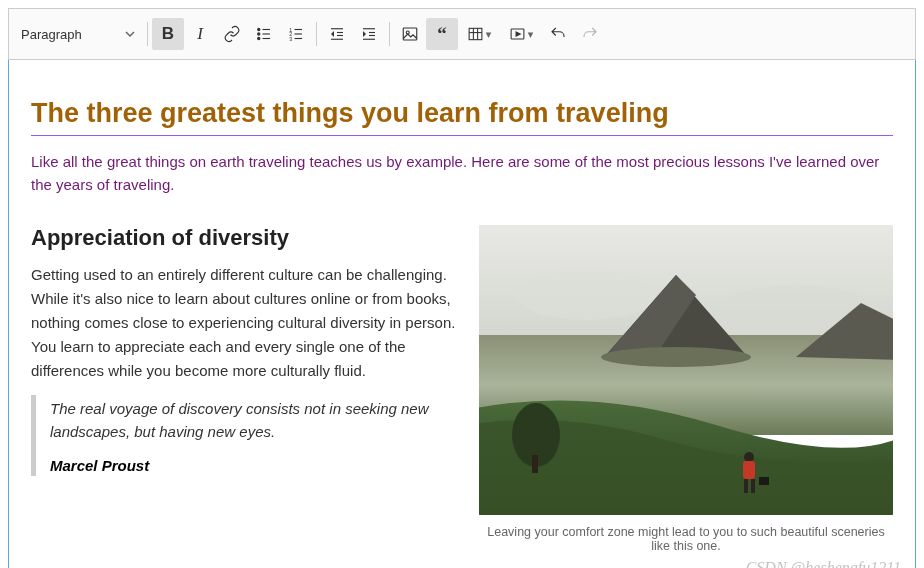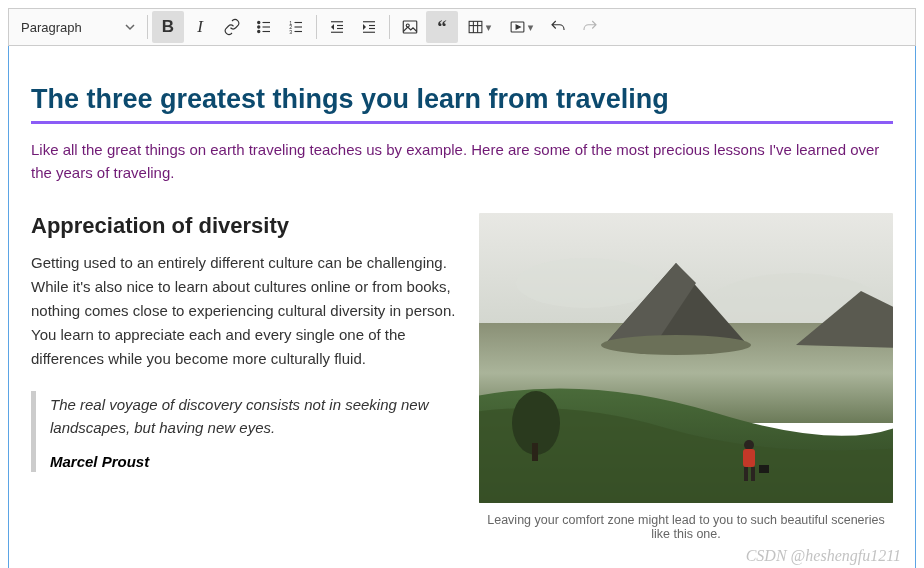--- a/index.html
+++ b/index.html
@@ -1,30 +1,30 @@
 <!DOCTYPE html>
 <html><head>
 <meta charset="utf-8">
 <style>
 *{box-sizing:border-box;margin:0;padding:0}
 body{font-family:-apple-system,BlinkMacSystemFont,"Segoe UI",Helvetica,Arial,sans-serif;background:#fff;padding:8px;width:924px}
-.toolbar{display:flex;align-items:center;border:1px solid #ccc;background:#fafafa;height:38px;padding:0 4px;gap:0}
+.toolbar{display:flex;align-items:center;border:1px solid #ccc;background:#fafafa;height:52px;padding:0 4px;gap:0}
 .dropdown{display:flex;align-items:center;justify-content:space-between;width:130px;height:30px;padding:0 8px;font-size:13px;cursor:pointer;color:#333}
 .sep{width:1px;height:24px;background:#ccc;margin:0 4px}
 .btn{width:32px;height:32px;display:flex;align-items:center;justify-content:center;cursor:pointer;border-radius:2px;color:#333}
 .btn.active{background:#ddd}
 .btn svg{width:18px;height:18px;fill:none;stroke:currentColor;stroke-width:1.5}
 .btn.disabled{opacity:.35;cursor:default}
 .editor{border:1px solid #5ba4e5;border-top:none;padding:20px 22px 30px;min-height:520px;position:relative}
-h2.title{font-size:27px;font-weight:600;color:#0c4a6e;margin:18px 0 10px;border-bottom:3px solid #8b5cf6;padding-bottom:6px}
+h2.title{font-size:27px;font-weight:600;color:#a16207;margin:18px 0 10px;border-bottom:1px solid #8b5cf6;padding-bottom:6px}
 .intro{font-size:15px;color:#701a75;line-height:1.55;margin:14px 0 28px}
 .row{display:flex;gap:18px}
 .col-l{flex:0 0 430px}
 h3.sub{font-size:22px;font-weight:600;color:#222;margin-bottom:12px}
-.para{font-size:15px;color:#333;line-height:1.6;margin-bottom:20px}
+.para{font-size:15px;color:#333;line-height:1.6;margin-bottom:12px}
 .quote{border-left:5px solid #ccc;padding:2px 0 2px 14px;margin-top:12px}
 .quote .qt{font-style:italic;font-size:15px;color:#333;line-height:1.55}
 .quote .auth{font-weight:700;font-style:italic;margin-top:14px;font-size:15px}
 .col-r{flex:1}
 .img-ph{width:100%;height:290px;border-radius:1px;overflow:hidden}
 .img-ph svg{width:100%;height:100%;display:block}
 .caption{font-size:12.5px;color:#666;text-align:center;margin-top:10px}
 .watermark{position:absolute;bottom:6px;right:14px;font-size:16px;color:rgba(120,120,120,.45);font-style:italic;font-family:Georgia,serif}
 .chev{display:inline-block}
 .arrow{font-size:11px;color:#666}

